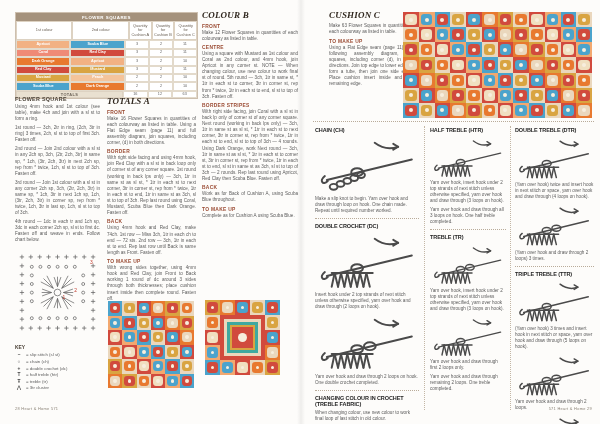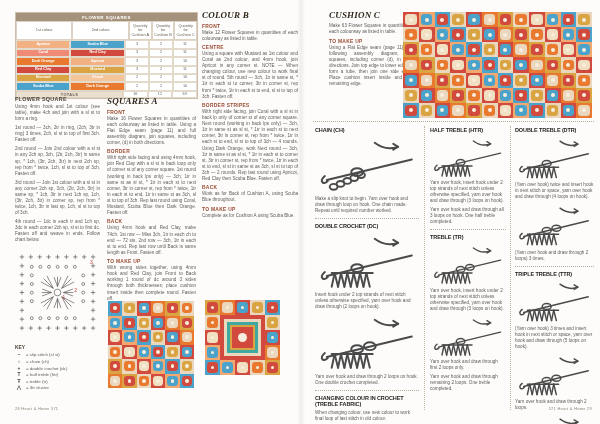--- a/index.html
+++ b/index.html
@@ -282,21 +282,21 @@
           <span>=  treble (tr)</span>
         </div>
         <div class="key-item">
           <span class="ksym">⋀</span>
           <span>=  3tr cluster</span>
         </div>
       </div>
   </div>
 
   <div class="col colL2">
-    <div class="cushion-h">SQUARES A</div>
+    <div class="cushion-h">TOTALS A</div>
     <div class="sec-h">FRONT</div>
     <p class="body">Make 16 Flower Squares in quantities of each colourway as listed in table. Using a Flat Edge seam (page 11) and full assembly diagram, join squares, including corner, (d) in both directions.</p>
     <div class="sec-h">BORDER</div>
     <p class="body">With right side facing and using 4mm hook, join Red Clay with a sl st in back loop only of corner st of any corner square. 1st round (working in back lps only) — 3ch, 1tr in same st as sl st, * 1tr in each st to next corner, 3tr in corner st, rep from * twice, 1tr in each st to end, 1tr in same st as 3ch, sl st to top of 3ch. Rep last round using Coral, Mustard, Scuba Blue then Dark Orange. Fasten off.</p>
     <div class="sec-h">BACK</div>
     <p class="body">Using 4mm hook and Red Clay, make 74ch. 1st row — Miss 3ch, 1tr in each ch to end — 72 sts. 2nd row — 3ch, 1tr in each st to end. Rep last row until Back is same length as Front. Fasten off.</p>
     <div class="sec-h">TO MAKE UP</div>
     <p class="body">With wrong sides together, using 4mm hook and Red Clay, join Front to Back working 1 round of dc around 3 sides through both thicknesses; place cushion insert inside then complete round. Fasten off.</p>
   </div>
 

